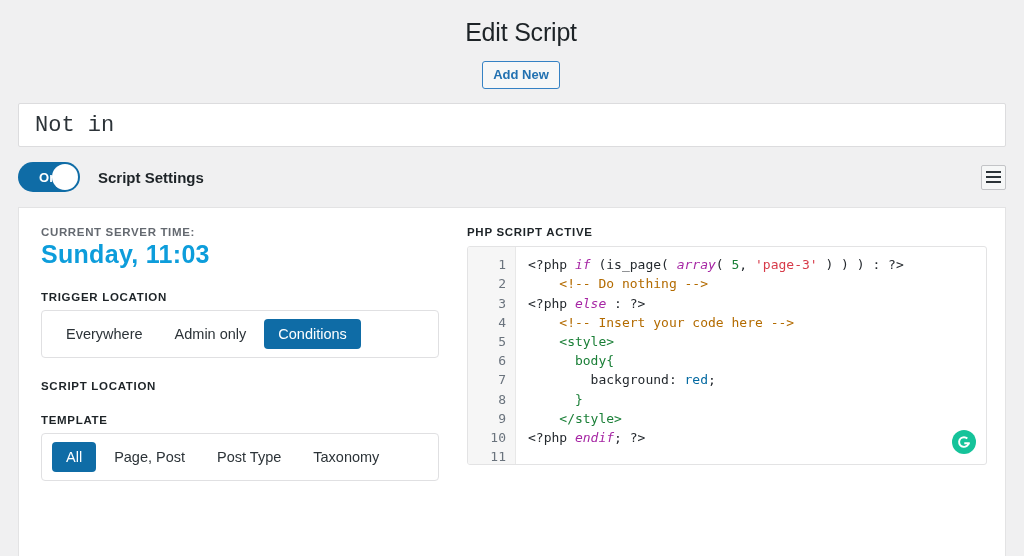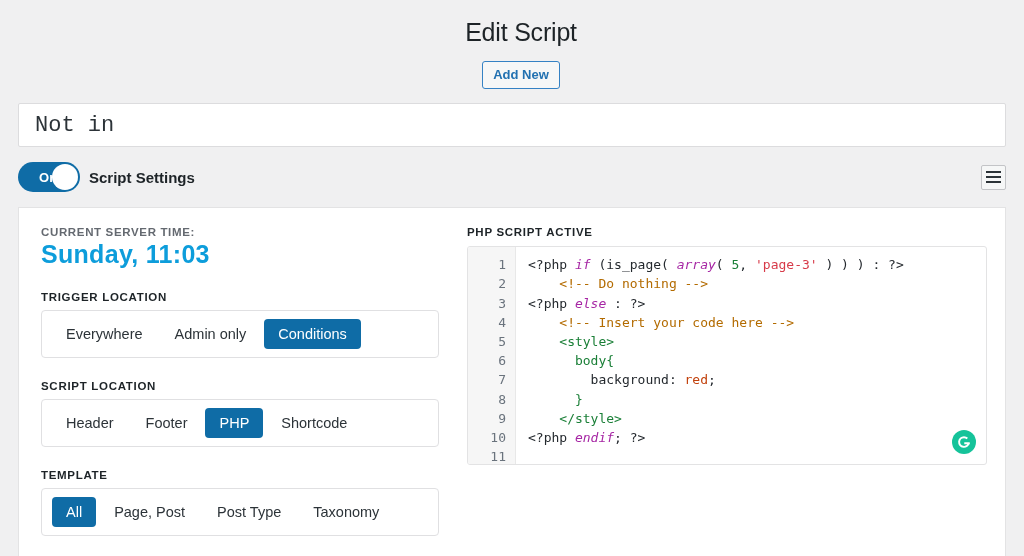--- a/index.html
+++ b/index.html
@@ -95,21 +95,21 @@
   #toggle-knob {
     position: absolute;
     right: 2px;
     top: 2px;
     width: 26px;
     height: 26px;
     border-radius: 50%;
     background: #ffffff;
   }
   #settings-title {
-    margin-left: 9px;
+    margin-left: 18px;
     font-size: 15px;
     font-weight: bold;
     color: #1d2327;
   }
   #menu-button {
     margin-left: auto;
     width: 25px;
     height: 25px;
     border: 1px solid #c3c4c7;
     background: #f6f7f7;
@@ -251,21 +251,21 @@
     white-space: pre;
     color: #1d2327;
   }
   .tok-plain   { color: #24292e; }
   .tok-keyword { color: #a626a4; font-style: italic; }
   .tok-number  { color: #1a7f37; }
   .tok-string  { color: #d73a49; text-align: center; }
   .tok-comment { color: #b36b00; }
   .tok-tag     { color: #1a7f37; }
   .tok-prop    { color: #24292e; }
-  .tok-value   { color: #c2410c; }
+  .tok-value   { color: #0369a1; }
 
   #grammarly-icon {
     position: absolute;
     right: 10px;
     bottom: 10px;
     width: 24px;
     height: 24px;
     border-radius: 50%;
     background: #15c39a;
     display: flex;
@@ -305,26 +305,20 @@
     <div id="server-time-value">Sunday, 11:03</div>
 
     <div id="option-groups">
         <div class="group-label">TRIGGER LOCATION</div>
         <div class="option-row">
           <div class="option">Everywhere</div>
           <div class="option">Admin only</div>
           <div class="option selected">Conditions</div>
         </div>
         <div class="group-label">SCRIPT LOCATION</div>
-        <div class="option-row">
-          <div class="option">Header</div>
-          <div class="option">Footer</div>
-          <div class="option selected">PHP</div>
-          <div class="option">Shortcode</div>
-        </div>
         <div class="group-label">TEMPLATE</div>
         <div class="option-row">
           <div class="option selected">All</div>
           <div class="option">Page, Post</div>
           <div class="option">Post Type</div>
           <div class="option">Taxonomy</div>
         </div>
       </div>
   </div>
 

